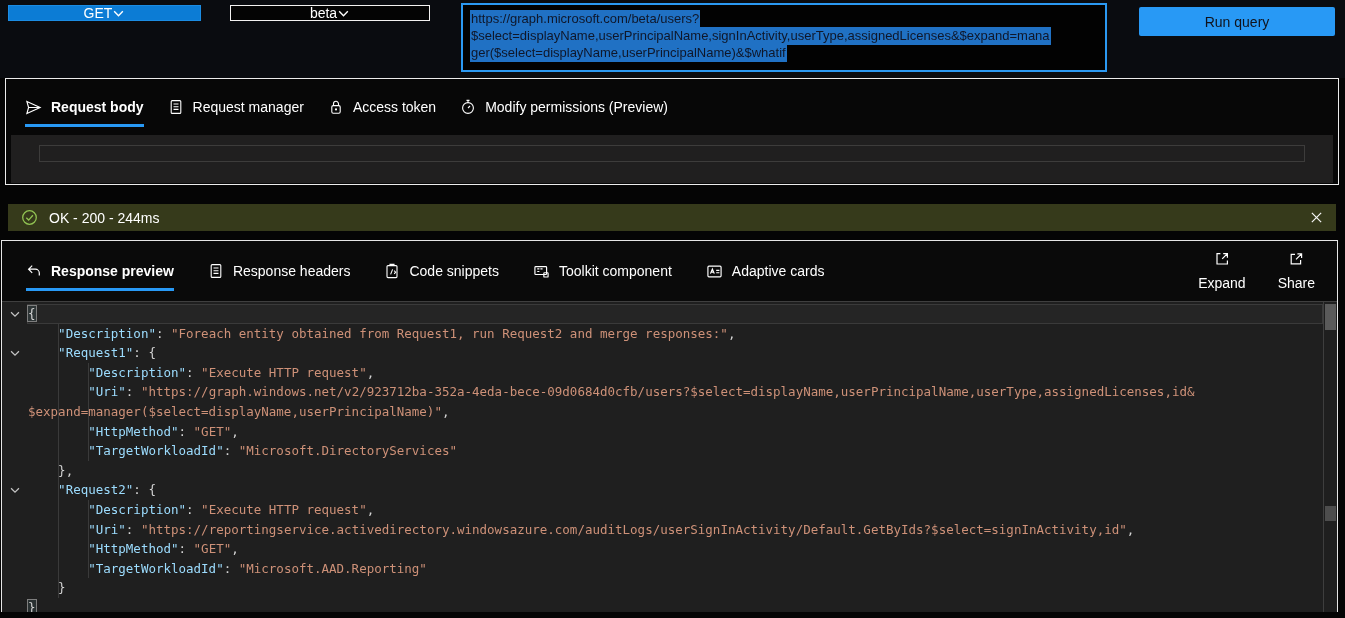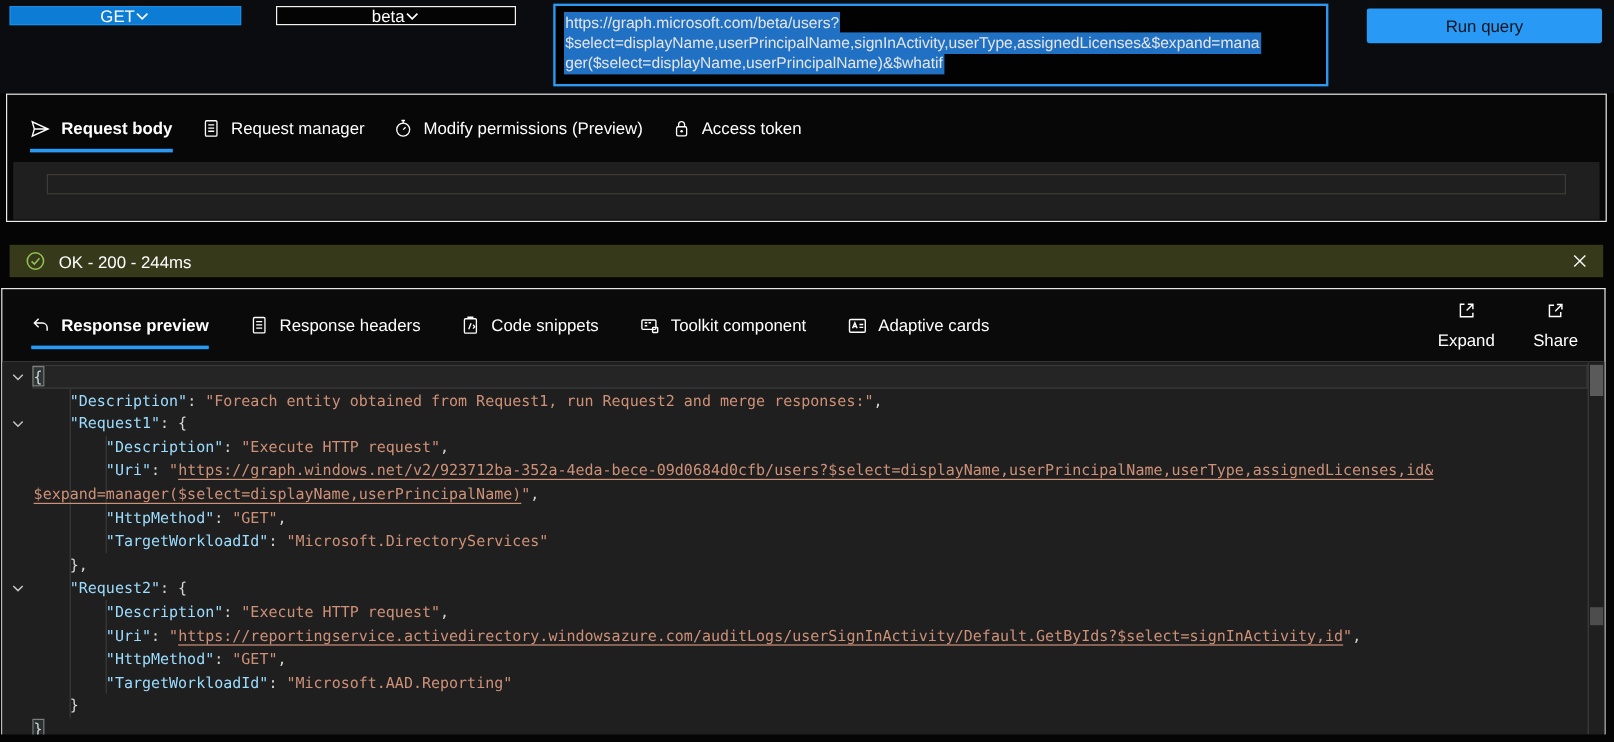--- a/index.html
+++ b/index.html
@@ -12,21 +12,21 @@
   
   .topbar { position:absolute; left:0; top:0; width:1345px; height:78px; background:#0a0c10; }
   .dropdown { position:absolute; height:16px; display:flex; align-items:center;
     justify-content:center; padding:0 10px; cursor:pointer; }
   .dd-method { left:8px; top:5px; width:193px; background:#0c7cd5; border:1px solid #1b8ce3; }
   .dd-version { left:230px; top:5px; width:200px; background:#040404; border:1px solid #f3f2f1; }
   .url-box { position:absolute; left:461px; top:3px; width:646px; height:69px;
     background:#020202; border:2px solid #2b99f2; padding:5px 7px;
     font-size:13px; line-height:17px; cursor:text; }
   .url-line { white-space:pre; }
-  .url-line .sel { background:#2071c4; color:#e5e5e5; padding:1px 1px 2px 1px; }
+  .url-line .sel { background:#2071c4; color:#0f172a; padding:1px 1px 2px 1px; }
   .run-btn { position:absolute; left:1139px; top:7px; width:196px; height:29px;
     background:#2899f5; color:#10131c; border:none; border-radius:2px;
     font-family:inherit; font-size:14px; cursor:pointer; }
   
   .request-panel { position:absolute; left:5px; top:78px; width:1334px; height:107px;
     border:1px solid #ececec; background:#070707; }
   .tabs { display:flex; gap:24px; height:56px; padding-left:19px; }
   .tab { position:relative; height:100%; display:flex; align-items:center; gap:9px; cursor:pointer; }
   .tab .icon { display:flex; align-items:center; }
   .tab.active { font-weight:bold; }
@@ -54,21 +54,21 @@
   .code-lines { position:relative; padding-top:2px; }
   .code-line { position:relative; display:flex; margin-right:14px; }
   .code-line .gutter { flex:0 0 26px; display:inline-flex; align-items:center;
     justify-content:center; z-index:2; }
   .code-line .content { position:relative; z-index:1; white-space:pre; }
   .code-line.current::before { content:""; position:absolute; left:25px; right:0; top:0; bottom:0;
     background:#252525; box-shadow:inset 0 0 0 1px #3a3a3a; }
   .key  { color:#9cdcfe; }
   .str  { color:#ce9178; }
   .punc { color:#d4d4d4; }
-  .link { color:#ce9178; text-decoration:underline; text-underline-offset:3px; cursor:pointer; }
+  .link { color:#ce9178; text-underline-offset:3px; cursor:pointer; }
   .match{ color:#d4d4d4; outline:1px solid #7e7e7e; background:rgba(86,125,135,.18); }
   .guide { position:absolute; width:1px; background:#3a3a3a; z-index:0; }
   .guide-1  { left:56px; top:22px;  height:274px; }
   .guide-2a { left:86px; top:61px;  height:98px; }
   .guide-2b { left:86px; top:198px; height:78px; }
   .vscroll { position:absolute; top:0; right:0; bottom:0; width:14px;
     border-left:1px solid #3e3e3e; z-index:3; }
   .vthumb { position:absolute; top:2px; left:1px; right:1px; height:26px; background:#5a5a5a; cursor:pointer; }
   .vmark  { position:absolute; top:204px; left:1px; right:1px; height:15px; background:#4d4d4d; }
   svg { display:block; }
@@ -118,36 +118,36 @@
           <svg width="16" height="16" viewBox="0 0 16 16">
               <rect x="3.2" y="1.6" width="9.6" height="12.8" rx="1" fill="none" stroke="#fff" stroke-width="1.1"></rect>
               <path d="M5.5 5h5 M5.5 7.7h5 M5.5 10.4h5" stroke="#fff" stroke-width="1.1"></path>
             </svg>
         </span>
         <span>Request manager</span>
       </div>
       <div class="tab">
         <span class="icon">
           <svg width="16" height="16" viewBox="0 0 16 16">
+              <rect x="3.8" y="6.6" width="8.4" height="7.6" rx="1.4" fill="none" stroke="#fff" stroke-width="1.1"></rect>
+              <path d="M5.5 6.6 V4.8 a2.5 2.5 0 0 1 5 0 V6.6" fill="none" stroke="#fff" stroke-width="1.1"></path>
+              <circle cx="8" cy="10.4" r="1.1" fill="#fff"></circle>
+            </svg>
+        </span>
+        <span>Access token</span>
+      </div>
+      <div class="tab">
+        <span class="icon">
+          <svg width="16" height="16" viewBox="0 0 16 16">
               <circle cx="8" cy="9" r="5.4" fill="none" stroke="#fff" stroke-width="1.1"></circle>
               <path d="M8 1.4v2.4 M6.5 1.4h3" stroke="#fff" stroke-width="1.1"></path>
               <path d="M8 9 l2-2" stroke="#fff" stroke-width="1.1"></path>
             </svg>
         </span>
         <span>Modify permissions (Preview)</span>
-      </div>
-      <div class="tab">
-        <span class="icon">
-          <svg width="16" height="16" viewBox="0 0 16 16">
-              <rect x="3.8" y="6.6" width="8.4" height="7.6" rx="1.4" fill="none" stroke="#fff" stroke-width="1.1"></rect>
-              <path d="M5.5 6.6 V4.8 a2.5 2.5 0 0 1 5 0 V6.6" fill="none" stroke="#fff" stroke-width="1.1"></path>
-              <circle cx="8" cy="10.4" r="1.1" fill="#fff"></circle>
-            </svg>
-        </span>
-        <span>Access token</span>
       </div>
     </nav>
     <div class="req-strip">
       <div class="req-input"></div>
     </div>
   </section>
 
   <div class="status-bar">
     <span class="icon">
       <svg width="17" height="17" viewBox="0 0 16 16">

